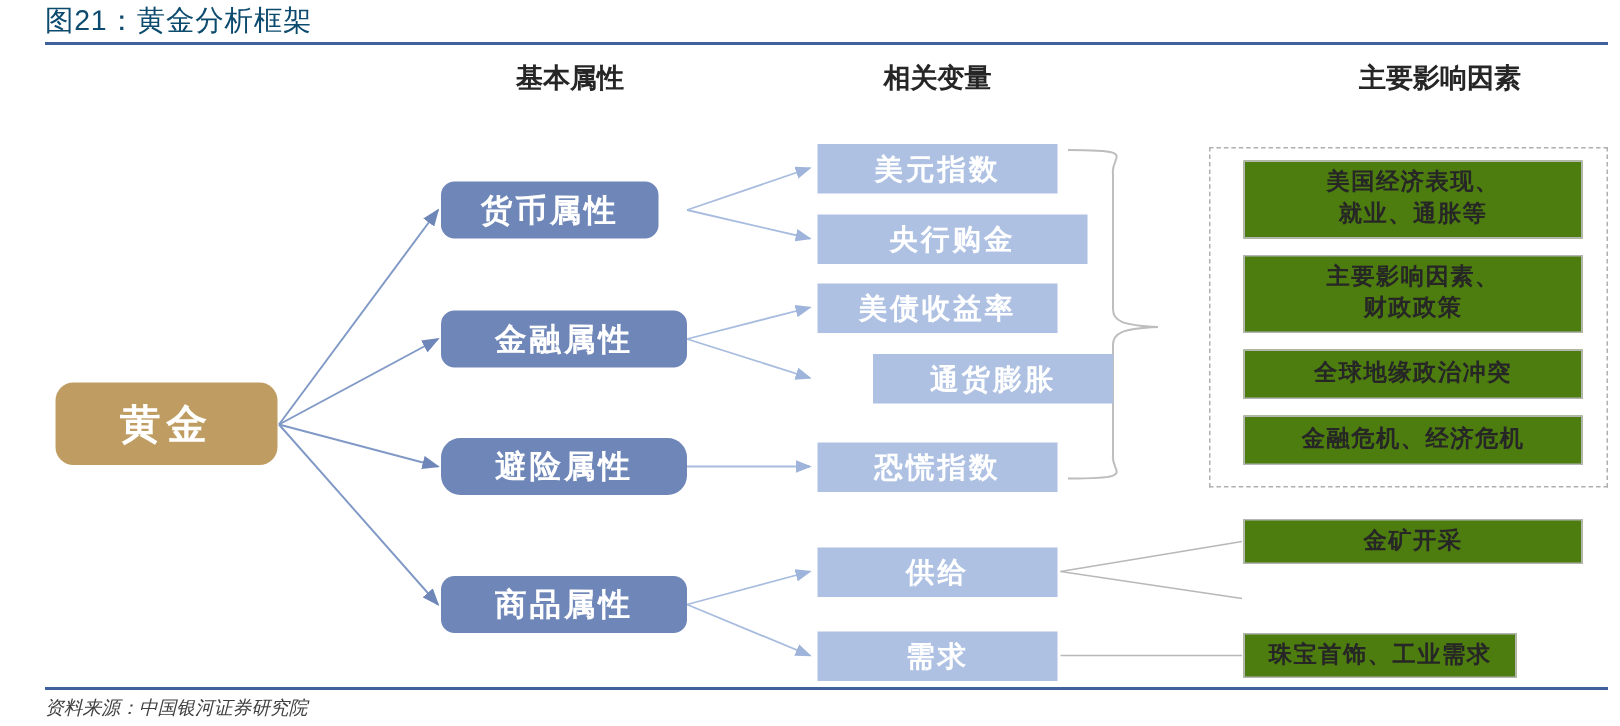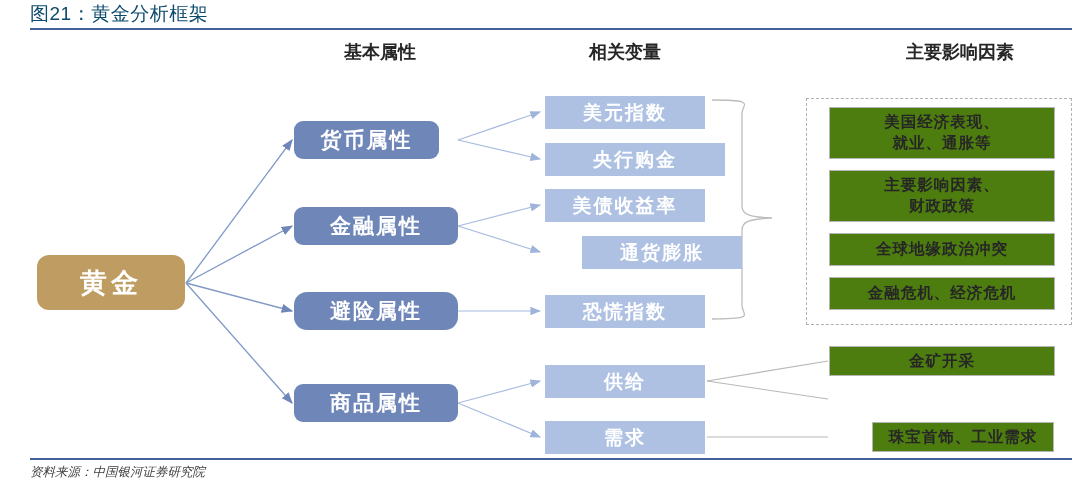--- a/index.html
+++ b/index.html
@@ -159,18 +159,18 @@
   <div class="dashed-frame" style="left:806px;top:98px;width:266px;height:227px;"></div>
 
   <div class="node factor" style="left:829px;top:107px;width:226px;height:52px;">美国经济表现、
 就业、通胀等</div>
   <div class="node factor" style="left:829px;top:170px;width:226px;height:52px;">主要影响因素、
 财政政策</div>
   <div class="node factor" style="left:829px;top:233px;width:226px;height:33px;">全球地缘政治冲突</div>
   <div class="node factor" style="left:829px;top:277px;width:226px;height:33px;">金融危机、经济危机</div>
 
   <div class="node factor" style="left:829px;top:346px;width:226px;height:30px;">金矿开采</div>
-  <div class="node factor" style="left:829px;top:422px;width:182px;height:30px;margin-left:43px;">珠宝首饰、工业需求</div>
+  <div class="node factor" style="left:829px;top:422px;width:182px;height:30px;">珠宝首饰、工业需求</div>
 
   <div class="rule-bottom"></div>
   <div class="src">资料来源：中国银河证券研究院</div>
 
 </div>
 
 </body></html>

